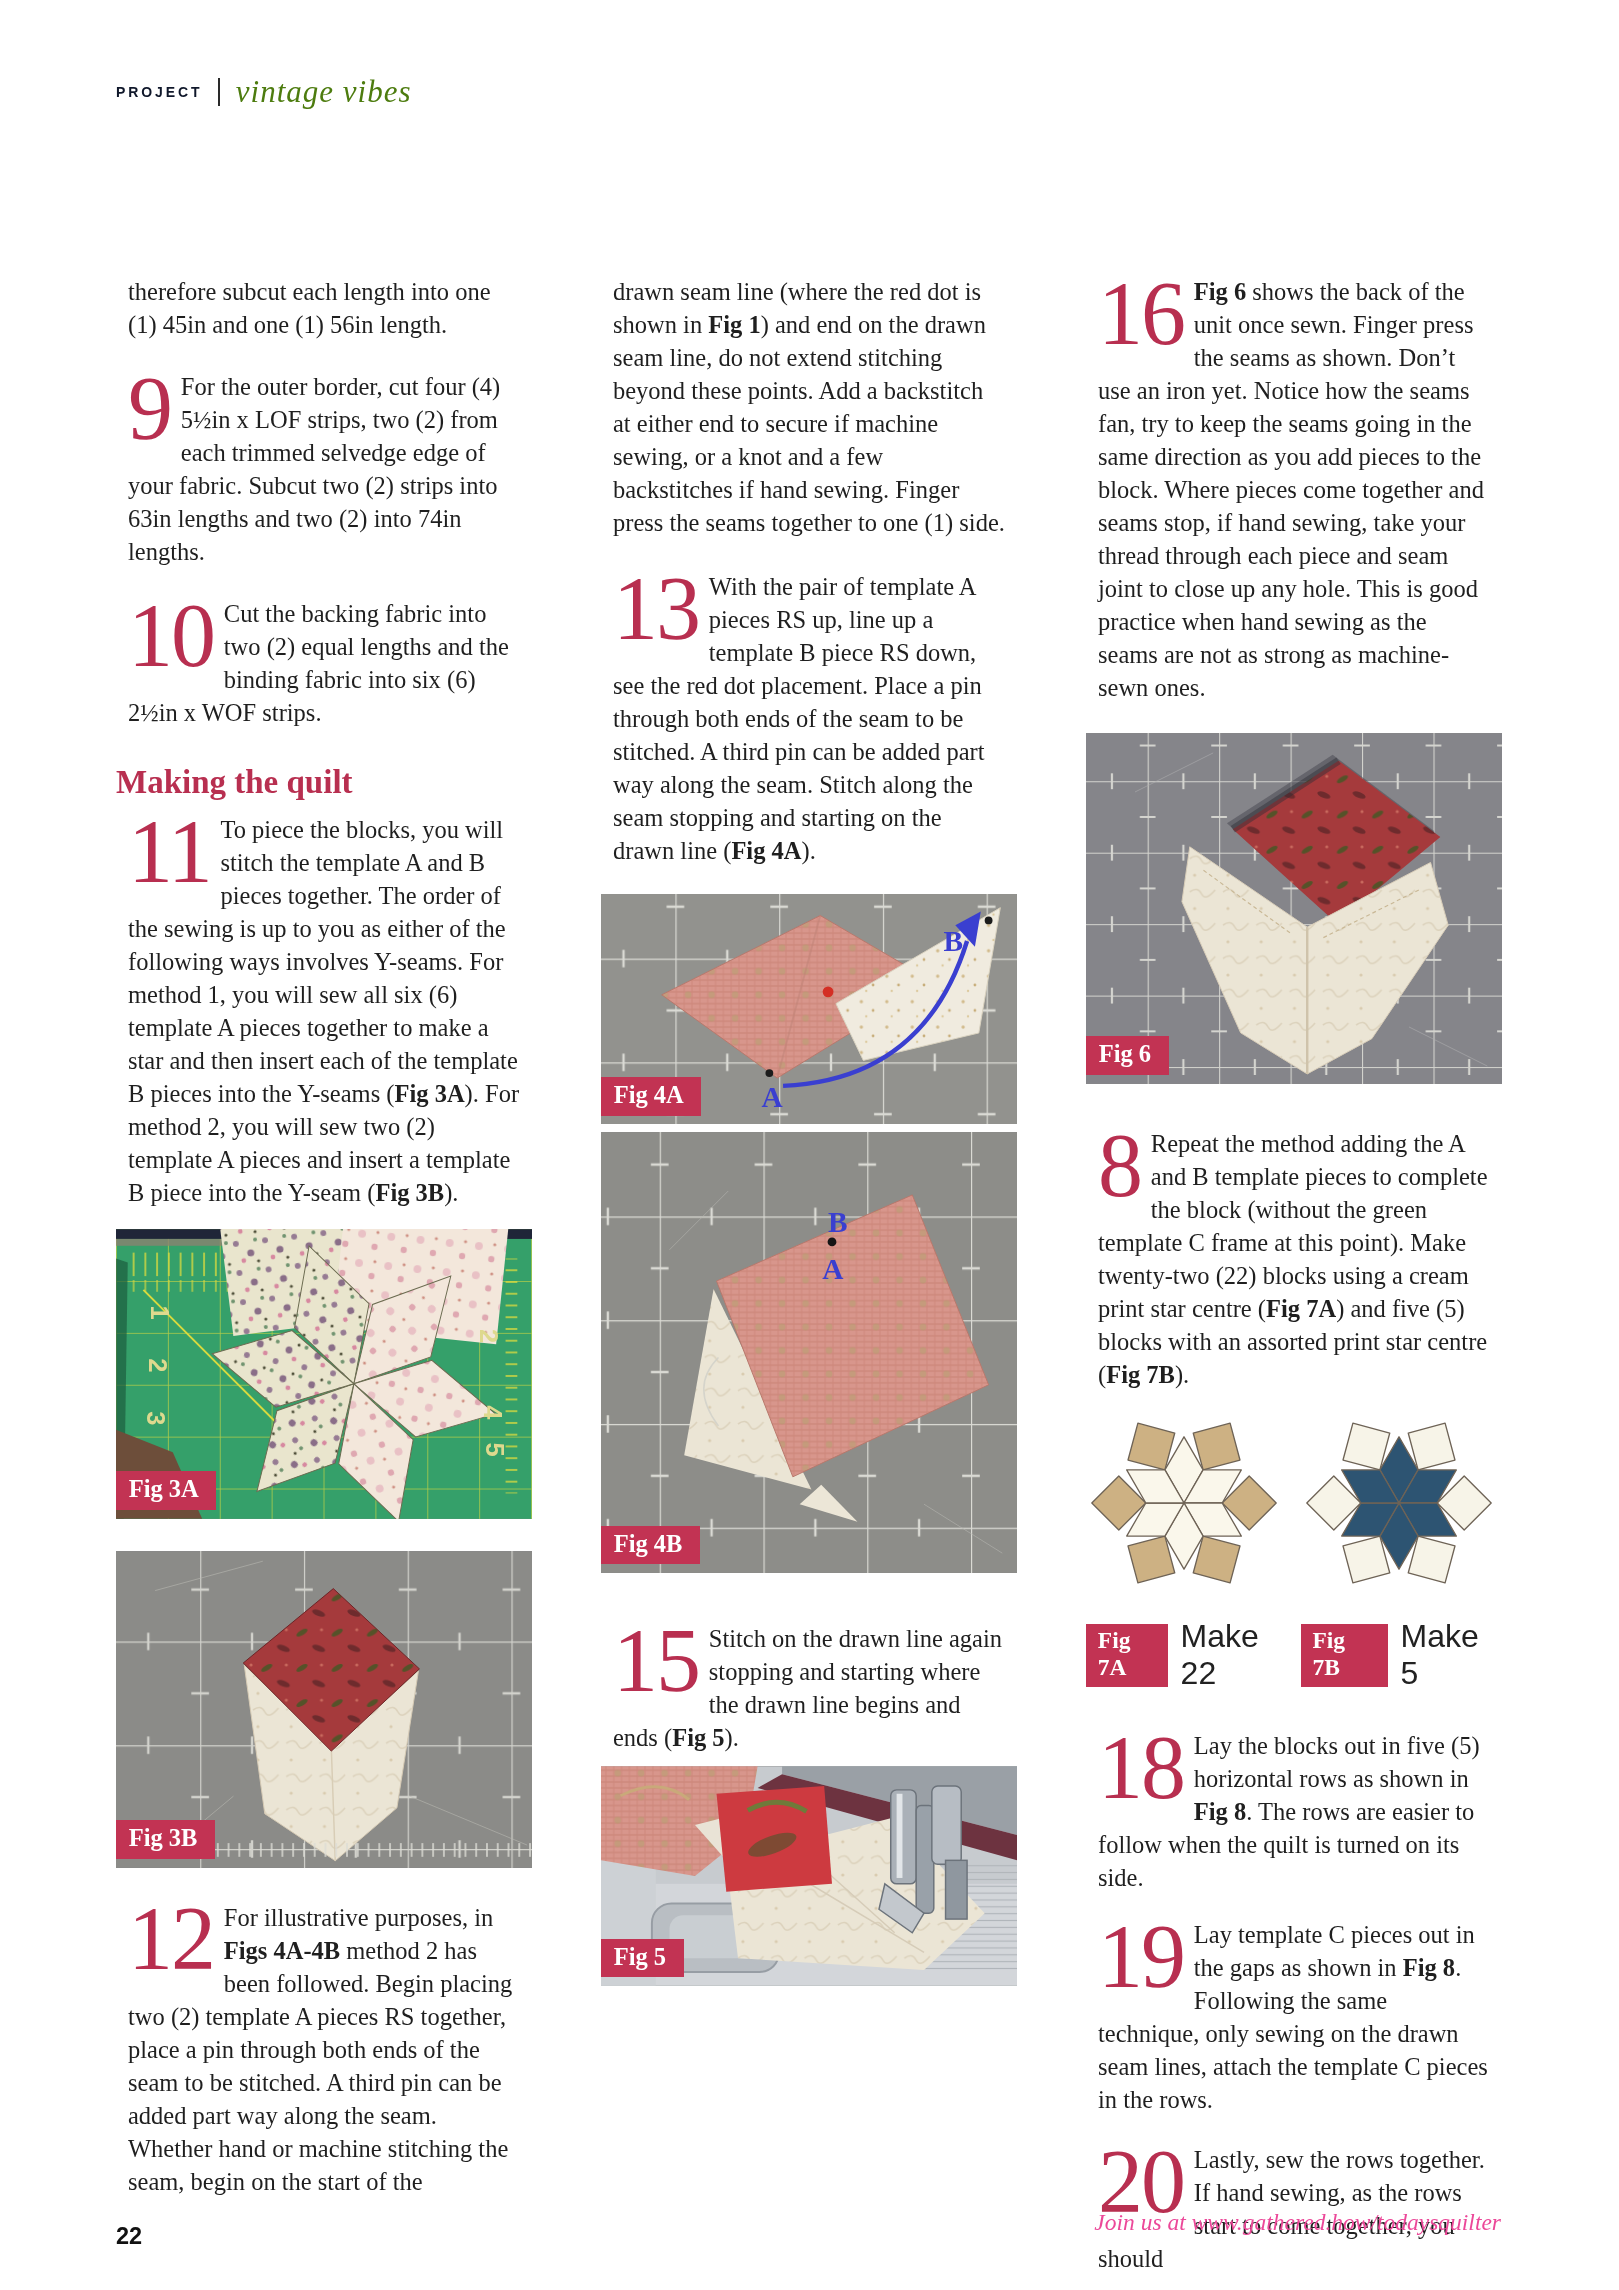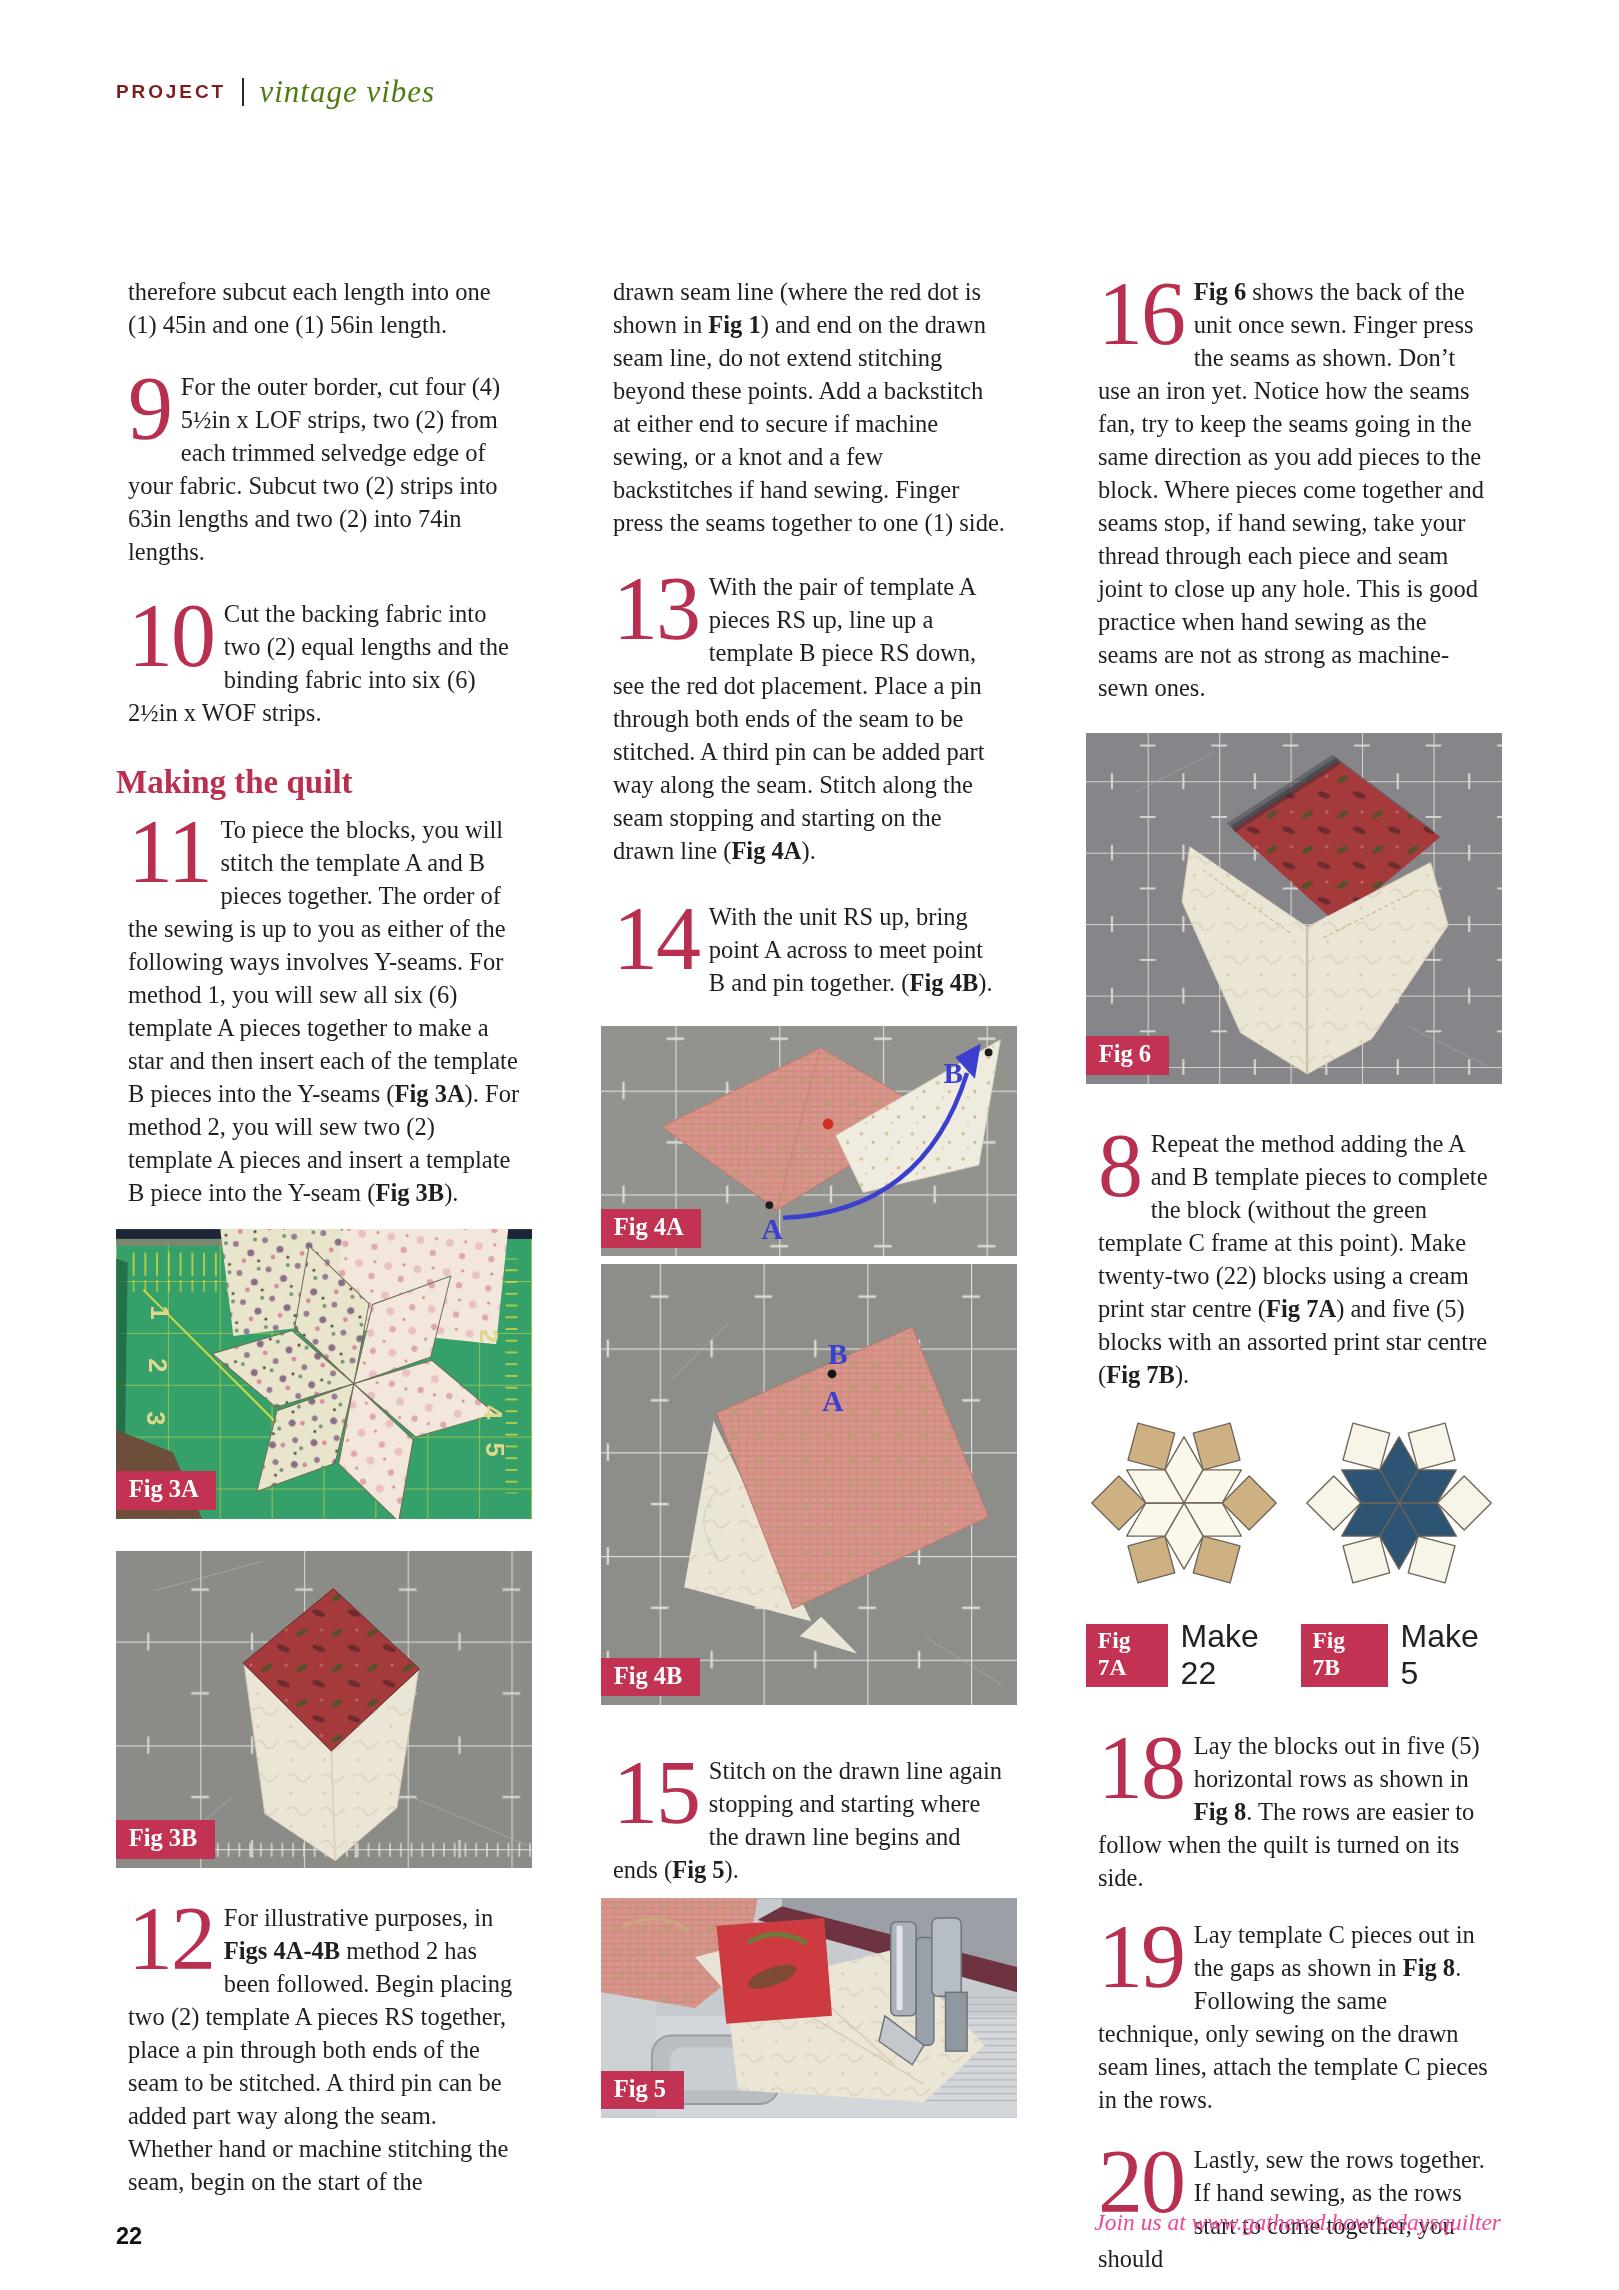--- a/index.html
+++ b/index.html
@@ -7,21 +7,21 @@
     --labelbg:#c23353;
     --ink:#1f1f1f;
   }
   html,body{margin:0;padding:0;}
   body{
     width:1619px;height:2291px;position:relative;background:#ffffff;
     font-family:"Liberation Serif",serif;color:var(--ink);
     -webkit-font-smoothing:antialiased;
   }
   .header{position:absolute;left:116px;top:74px;display:flex;align-items:center;gap:15.7px;}
-  .kicker{font-family:"Liberation Sans",sans-serif;font-weight:bold;font-size:19px;letter-spacing:2.9px;color:#7f1d1d;}
+  .kicker{font-family:"Liberation Sans",sans-serif;font-weight:bold;font-size:14px;letter-spacing:2.9px;color:#0f172a;}
   .hdr-sep{width:0;height:27.4px;border-left:2px solid #2a2a2a;}
   .hdr-title{font-size:31px;font-style:italic;color:#4d7c0f;letter-spacing:1px;}
 
   .col{position:absolute;top:263px;width:416px;}
   #col1{left:116px;} #col2{left:601px;} #col3{left:1086px;}
 
   p.body,p.step{font-size:24.5px;line-height:33px;margin:12px;color:var(--ink);}
   p.step .num{
     float:left;font-size:90px;line-height:69px;color:var(--accent);
     margin:3.9px 9.8px 0 0;letter-spacing:-2px;
@@ -196,23 +196,20 @@
   </p>
 </div>
 
 <div class="col" id="col2">
   <p class="body"><span>drawn seam line (where the red dot is shown in </span><b>Fig 1</b><span>) and end on the drawn seam line, do not extend stitching beyond these points. Add a backstitch at either end to secure if machine sewing, or a knot and a few backstitches if hand sewing. Finger press the seams together to one (1) side.</span></p>
 
   <p class="step" style="margin-top:31px">
     <span class="num">13</span><span><span>With the pair of template A pieces RS up, line up a template B piece RS down, see the red dot placement. Place a pin through both ends of the seam to be stitched. A third pin can be added part way along the seam. Stitch along the seam stopping and starting on the drawn line (</span><b>Fig 4A</b><span>).</span></span>
   </p>
 
-  <p class="step" style="margin-top:33px">
-    <span class="num">14</span><span><span>With the unit RS up, bring point A across to meet point B and pin together. (</span><b>Fig 4B</b><span>).</span></span>
-  </p>
 
   <figure class="fig" style="height:230px;margin-top:27.4px">
     <svg viewBox="0 0 425 235" width="416" height="230">
       <rect width="425" height="235" fill="#92928e"></rect>
       <g transform="translate(-30,-40)">
           <rect width="500" height="320" fill="url(#gGrey)"></rect>
         </g>
       <polygon points="62,103 224,22 340,90 180,188" fill="url(#pinkweave)" stroke="#b7786c" stroke-width="1"></polygon>
       <path d="M224 22L180 188" stroke="#c08377" stroke-width="2" opacity=".5"></path>
       <polygon points="240,112 408,14 386,142 268,170" fill="url(#golddot)" stroke="#d9d2c0" stroke-width="1"></polygon>

